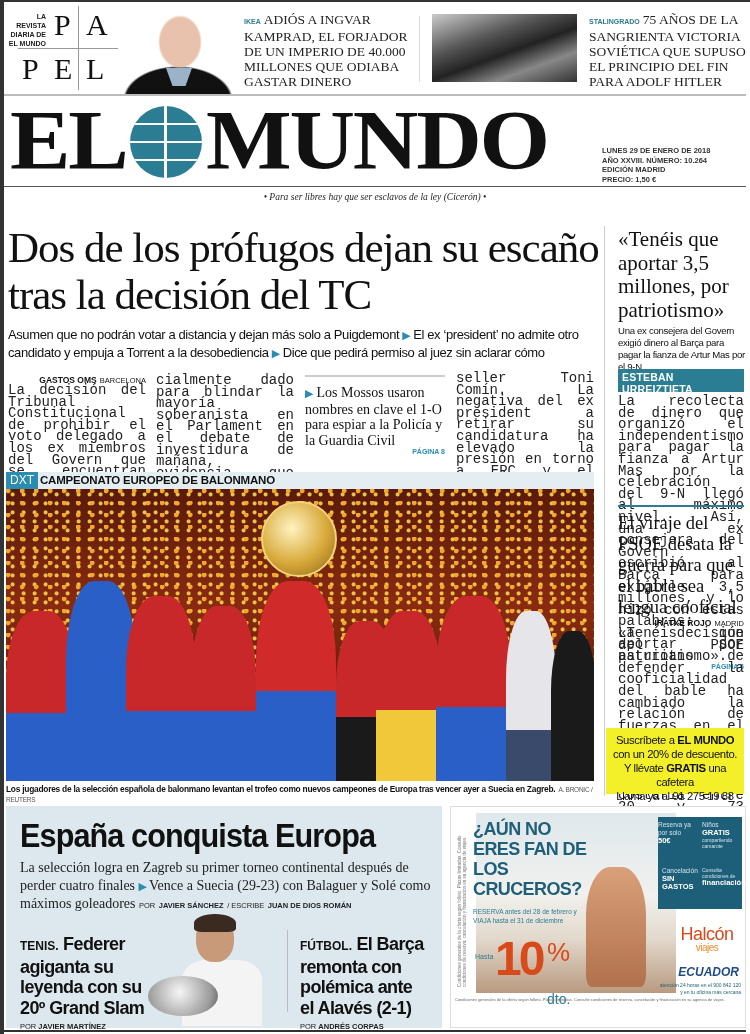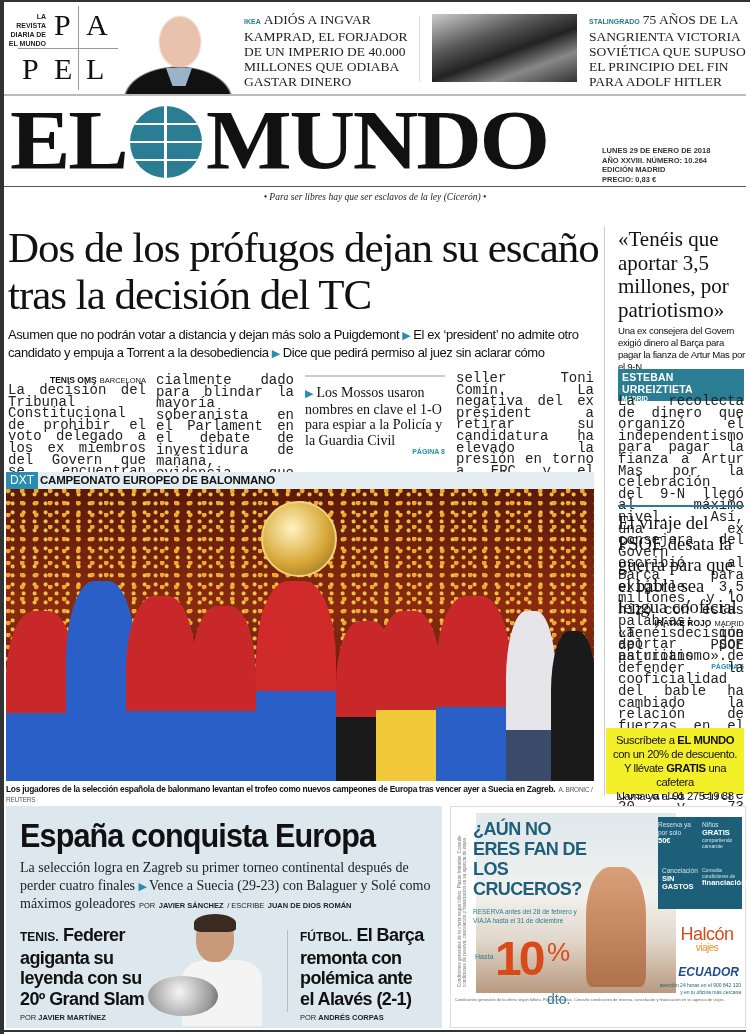--- a/index.html
+++ b/index.html
@@ -59,39 +59,39 @@
       radial-gradient(circle at 60% 60%, #e8c24a 0 1.5px, transparent 2.5px) 0 0/11px 9px,
       linear-gradient(#5a1a0a, #8a2a10 40%, #3a120a); }
   .trophy { position: absolute; left: 255px; top: 12px; width: 76px; height: 76px; border-radius: 50%; background: radial-gradient(circle at 40% 35%, #fff3c0, #d8a93a 55%, #8a6418); border: 2px solid #f3d27a; }
   .player { position: absolute; bottom: 0; border-radius: 40% 40% 0 0; }
   .caption { left: 6px; top: 784px; width: 590px; font-family: "Liberation Sans", sans-serif; font-size: 8.4px; font-weight: bold; color: #111; letter-spacing: -0.25px; }
   .caption .credit { font-weight: normal; font-size: 6.5px; color: #555; margin-left: 3px; }
 
   
   .quote-head { left: 618px; top: 228px; width: 128px; font-family: "Liberation Serif", serif; font-size: 21px; line-height: 23.5px; color: #111; }
   .quote-sub { left: 618px; top: 325px; width: 128px; font-family: "Liberation Sans", sans-serif; font-size: 9.6px; line-height: 12px; color: #111; letter-spacing: -0.3px; }
-  .author-box { left: 618px; top: 369px; width: 126px; height: 32px; background: #2a7d92; color: #fff; padding: 2px 4px; }
+  .author-box { left: 618px; top: 369px; width: 126px; height: 23px; background: #2a7d92; color: #fff; padding: 2px 4px; }
   .author-box .name { font-family: "Liberation Sans", sans-serif; font-weight: bold; font-size: 10.5px; line-height: 12px; letter-spacing: 0.2px; }
   .author-box .place { font-family: "Liberation Sans", sans-serif; font-size: 6.5px; line-height: 7px; font-weight: bold; }
   .right-body1 { left: 618px; top: 396px; width: 126px; }
   .rule-r1 { left: 618px; top: 505px; width: 126px; height: 2px; background: #2a7d92; }
   .bable-head { left: 618px; top: 513px; width: 128px; font-family: "Liberation Serif", serif; font-size: 18.5px; line-height: 21px; color: #111; }
   .right-body2 { left: 618px; top: 618px; width: 126px; }
   .promo { left: 606px; top: 728px; width: 138px; height: 66px; background: #f3f02a; text-align: center; font-family: "Liberation Sans", sans-serif; font-size: 11.3px; line-height: 14px; color: #111; letter-spacing: -0.4px; padding-top: 5px; }
   .promo b { font-weight: bold; }
 
   
   .sports { left: 6px; top: 806px; width: 436px; height: 222px; background: #dde8ee; }
   .sports-title { left: 20px; top: 816px; font-family: "Liberation Sans", sans-serif; font-weight: bold; font-size: 34px; line-height: 38px; color: #111; letter-spacing: -1px; transform: scaleX(0.9); transform-origin: left; }
   .sports-sub { left: 20px; top: 859px; width: 418px; font-family: "Liberation Serif", serif; font-size: 14px; line-height: 17.5px; color: #222; }
   .sports-sub .cap { font-family: "Liberation Sans", sans-serif; font-size: 7.5px; font-weight: bold; }
   .sports-sub .cap-l { font-weight: normal; }
   .tenis { left: 20px; top: 925px; width: 150px; }
   .futbol { left: 300px; top: 925px; width: 130px; }
-  .sport-h { font-family: "Liberation Sans", sans-serif; font-weight: bold; font-size: 18px; line-height: 20.5px; color: #111; letter-spacing: -0.6px; }
+  .sport-h { font-family: "Liberation Sans", sans-serif; font-weight: bold; font-size: 18px; line-height: 20.5px; color: #111; letter-spacing: -0.6px; margin-top: 9px; }
   .sport-h .kick { font-size: 12px; letter-spacing: 0; }
   .sport-by { margin-top: 4px; font-family: "Liberation Sans", sans-serif; font-size: 7.5px; color: #222; }
   .sport-by b { font-weight: bold; }
   .fed-photo { left: 168px; top: 914px; width: 100px; height: 112px; }
   .fed-head { position: absolute; left: 28px; top: 2px; width: 38px; height: 46px; border-radius: 45%; background: #c99a7a; }
   .fed-hair { position: absolute; left: 26px; top: 0; width: 42px; height: 18px; border-radius: 50% 50% 20% 20%; background: #3a2a20; }
   .fed-shirt { position: absolute; left: 14px; top: 46px; width: 80px; height: 66px; border-radius: 30% 30% 0 0; background: #f4f4f4; }
   .fed-trophy { position: absolute; left: -20px; top: 62px; width: 70px; height: 40px; border-radius: 50%; background: radial-gradient(circle at 45% 40%, #f6f6f6, #9a9a9a 70%, #555); }
   .sports-sep { left: 287px; top: 930px; width: 1px; height: 82px; background: #bbb; }
 
@@ -155,32 +155,32 @@
       <span class="h" style="top:35px"></span>
       <span class="h" style="top:53px"></span>
     <span class="v"></span>
   </div>
   <span class="logo-text" style="left:196px">MUNDO</span>
 </div>
 <div class="abs edition">
   <div>LUNES 29 DE ENERO DE 2018</div>
   <div>AÑO XXVIII. NÚMERO: 10.264</div>
   <div>EDICIÓN MADRID</div>
-  <div>PRECIO: 0,83 €</div>
+  <div>PRECIO: 1,50 €</div>
 </div>
 <div class="abs rule-under-logo"></div>
 <div class="abs motto">• Para ser libres hay que ser esclavos de la ley (Cicerón) •</div>
 <div class="abs col-sep"></div>
 
 <div class="abs headline-main">Dos de los prófugos dejan su escaño tras la decisión del TC</div>
 <div class="abs subhead-main">
   <span>Asumen que no podrán votar a distancia y dejan más solo a Puigdemont</span><span class="tri">▶</span><span>El ex ‘president’ no admite otro candidato y empuja a Torrent a la desobediencia</span><span class="tri">▶</span><span>Dice que pedirá permiso al juez sin aclarar cómo</span>
 </div>
 <div class="abs main-col1">
-  <div class="byline" style="text-align:right"><span>TENIS OMS</span><span class="place">BARCELONA</span></div>
+  <div class="byline" style="text-align:right"><span>GASTOS OMS</span><span class="place">BARCELONA</span></div>
   <div class="body">La decisión del Tribunal Constitucional de prohibir el voto delegado a los ex miembros del Govern que se encuentran huidos en Bélgica forzó ayer que dos de ellos renunciaran a sus escaños. El paso, ofi-</div>
 </div>
 <div class="abs main-col2">
   <div class="body">cialmente dado para blindar la mayoría soberanista en el Parlament en el debate de investidura de mañana, evidencia que todos los reclamados por la Justicia asumen que no podrán votar, a excepción de Carles Puigdemont y el ex con-</div>
 </div>
 <div class="abs mossos-box">
   <div class="mossos-title"><span class="tri" style="margin-left:0">▶</span><span>Los Mossos usaron nombres en clave el 1-O para espiar a la Policía y la Guardia Civil</span></div>
   <div class="pageref">PÁGINA 8</div>
 </div>
 <div class="abs main-col3">

